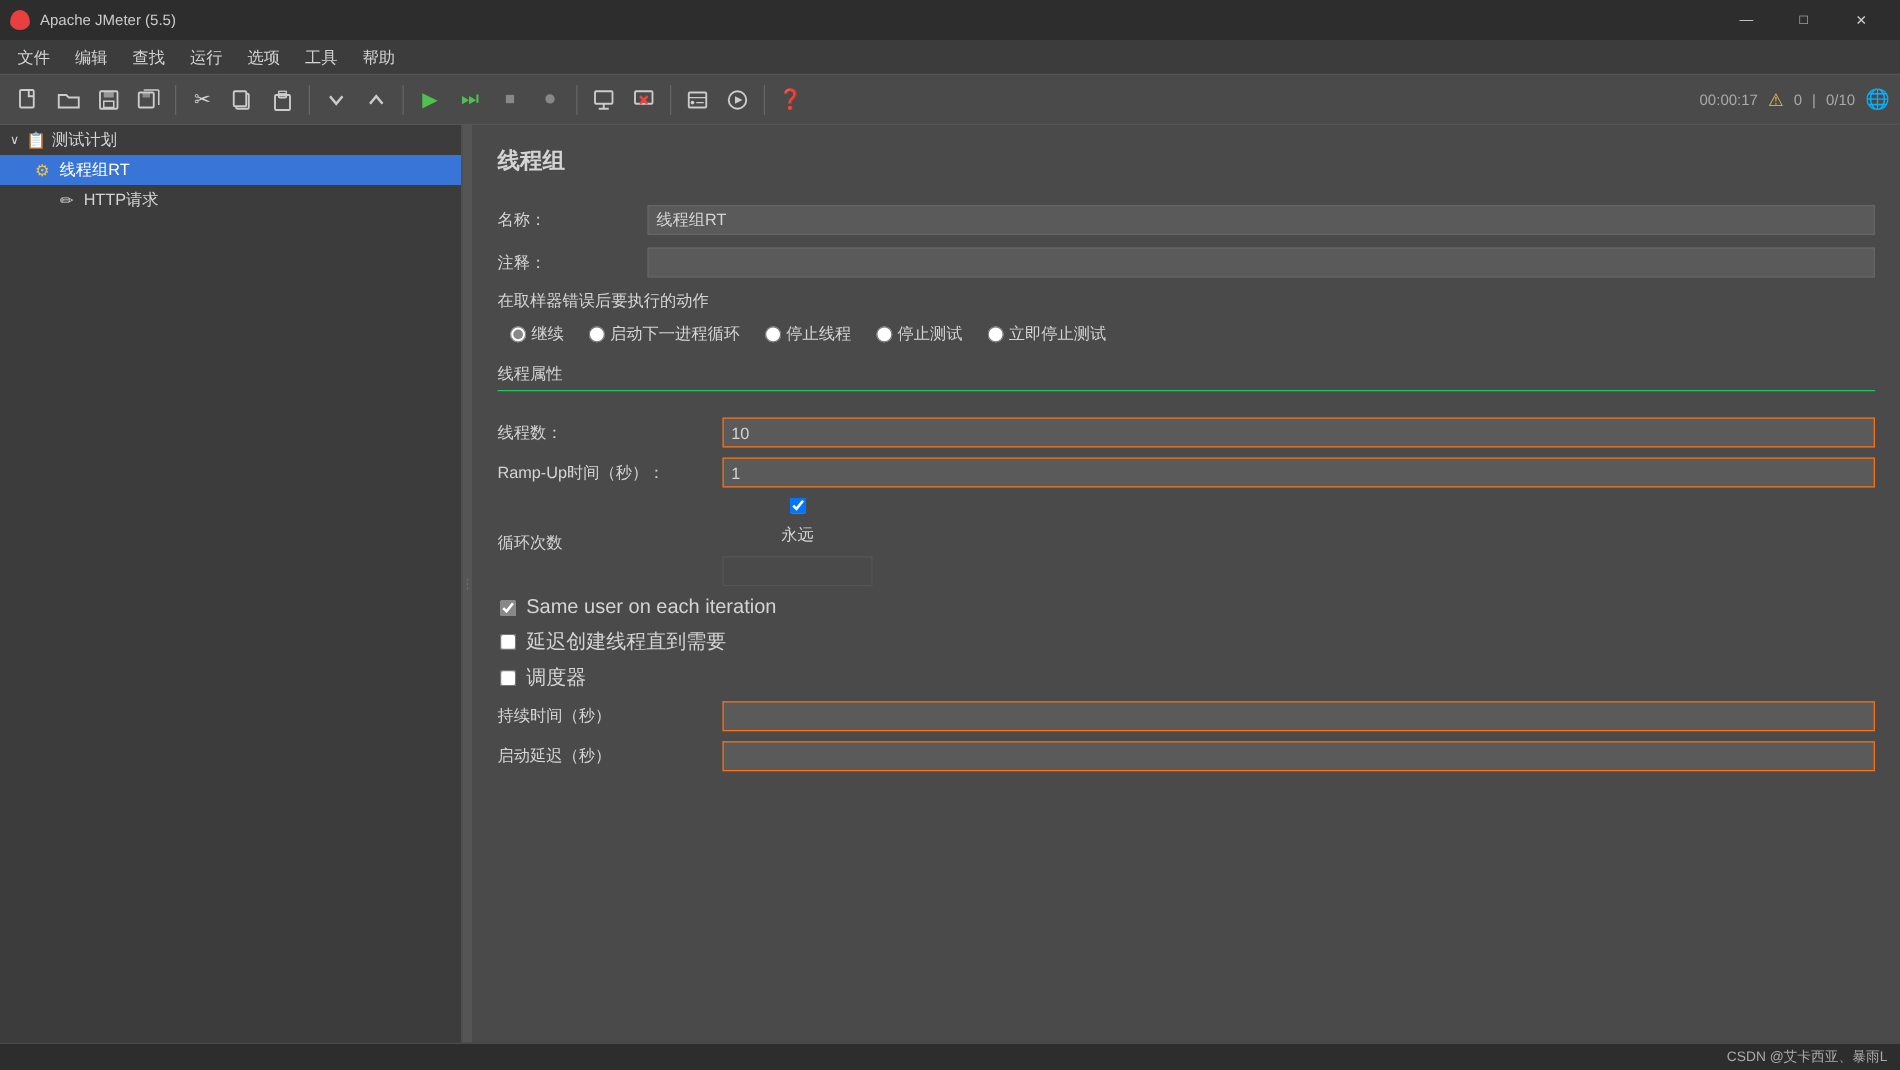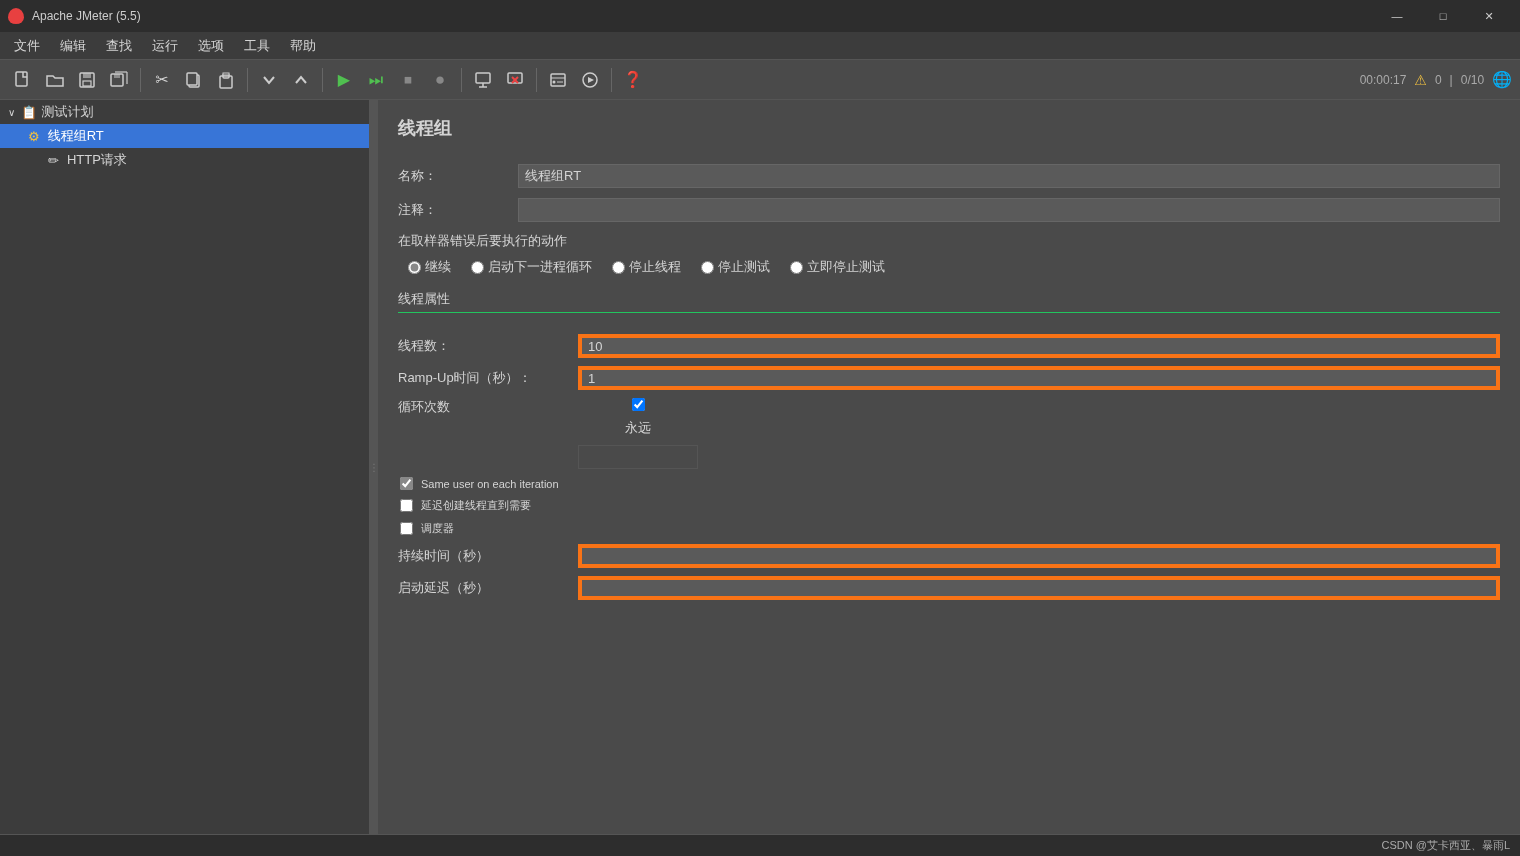--- a/index.html
+++ b/index.html
@@ -211,29 +211,30 @@
     .prop-label {
       width: 180px;
       color: #d4d4d4;
       font-size: 13px;
       flex-shrink: 0;
     }
     .prop-input {
       flex: 1;
       height: 24px;
       background: #5a5a5a;
-      border: 4px solid #f97316;
+      border: 1px solid #f97316;
       color: #d4d4d4;
       padding: 2px 6px;
       font-size: 13px;
       outline: none;
     }
 
     .loop-row {
       display: flex;
+      align-items: center;
       margin-bottom: 8px;
     }
     .loop-label {
       width: 180px;
       color: #d4d4d4;
       font-size: 13px;
       flex-shrink: 0;
     }
     .loop-checkbox-area {
       display: flex;
@@ -253,21 +254,21 @@
     }
 
     .checkbox-row {
       display: flex;
       align-items: center;
       gap: 8px;
       margin-bottom: 8px;
       padding-left: 2px;
     }
     .checkbox-row input[type="checkbox"] { cursor: pointer; accent-color: #888; }
-    .checkbox-label { color: #d4d4d4; font-size: 11px; }
+    .checkbox-label { color: #d4d4d4; font-size: 16px; }
 
     
     .drag-handle {
       width: 8px;
       background: #555;
       cursor: col-resize;
       display: flex;
       align-items: center;
       justify-content: center;
       color: #777;

